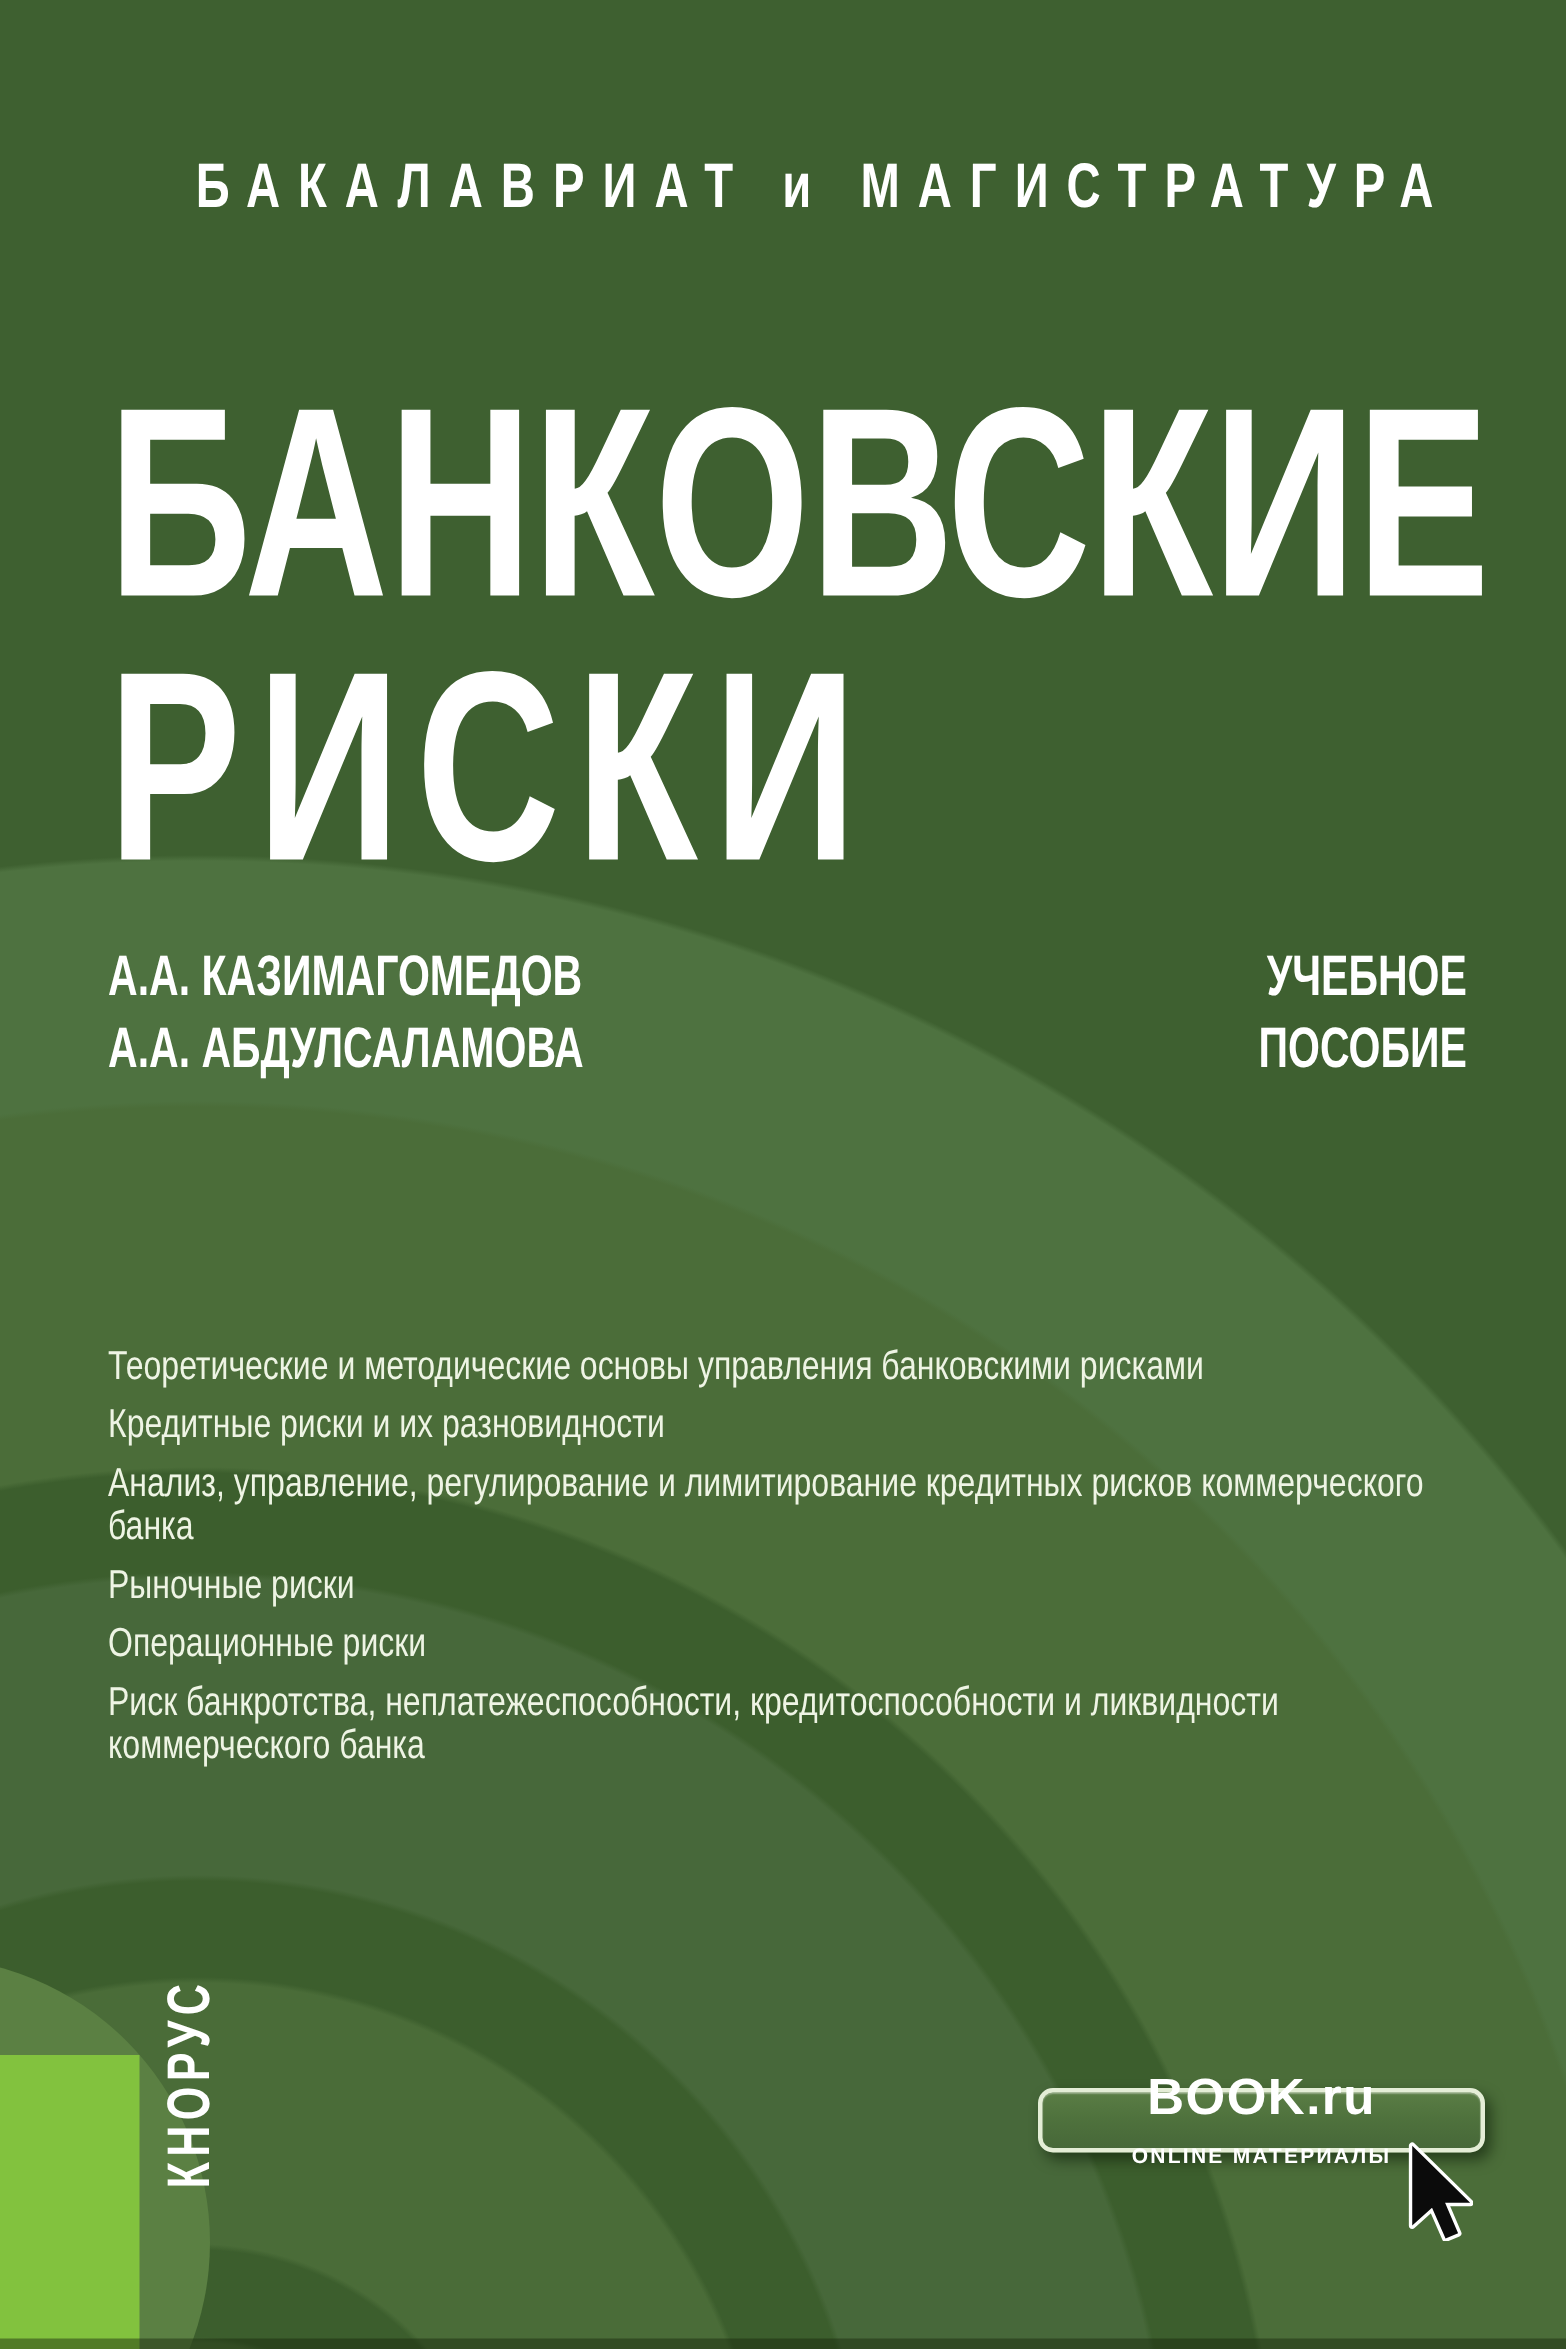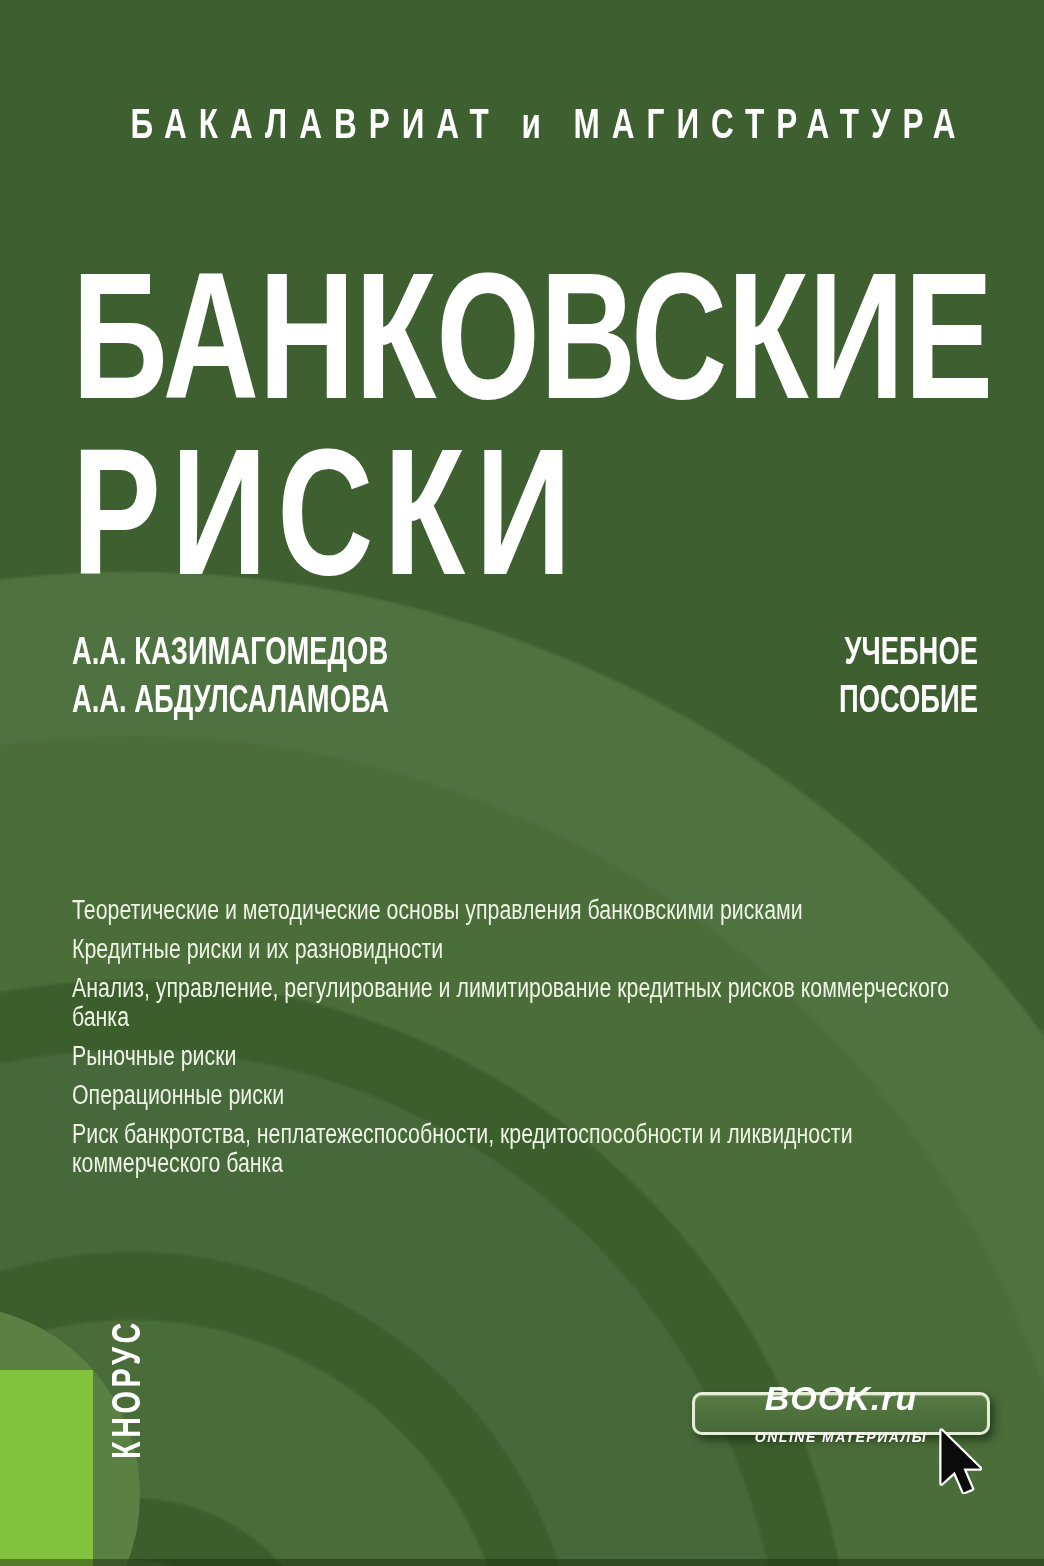--- a/index.html
+++ b/index.html
@@ -62,21 +62,21 @@
     letter-spacing:5px;white-space:nowrap;
     transform:rotate(-90deg) scaleX(0.72);transform-origin:0 0;
   }
   .badge{
     position:absolute;left:692px;top:1392px;width:298px;height:43px;z-index:4;
     box-sizing:border-box;border:3px solid #e4edd6;border-radius:10px;
     background:linear-gradient(180deg,#5a7d45 0%,#4f723c 45%,#486939 100%);
     background:linear-gradient(180deg,#5a7d45 0%,#4f723d 45%,#476839 100%);
     box-shadow:4px 5px 9px rgba(10,25,5,0.55), inset 0 1px 1px rgba(255,255,255,0.35);
     display:flex;flex-direction:column;align-items:center;justify-content:center;
-    color:#fff;cursor:pointer;font-style:italic;
+    color:#fff;cursor:pointer;
   }
   .badge .t{font-weight:bold;font-size:34px;line-height:32px;letter-spacing:1px;}
   .badge .s{font-weight:bold;font-size:14px;line-height:15px;letter-spacing:1.5px;margin-top:16px;}
   .cursor{position:absolute;left:938px;top:1428px;z-index:5;}
   .bottom-edge{
     position:absolute;left:0;right:0;bottom:0;height:7px;z-index:6;
     background:rgba(22,38,12,0.45);
   }
 </style>
 </head>

